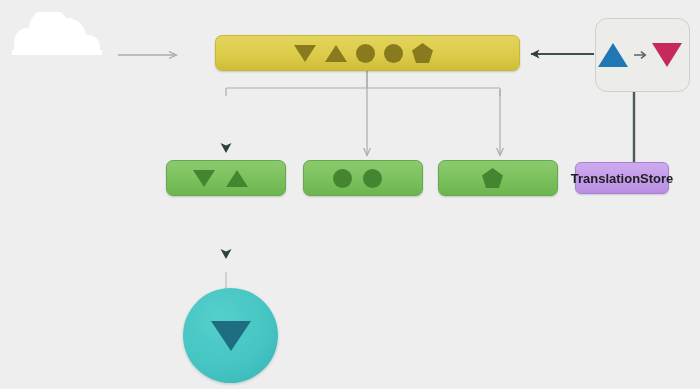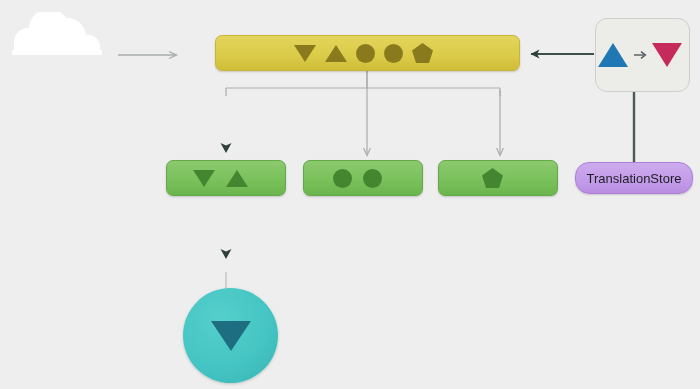--- a/index.html
+++ b/index.html
@@ -58,28 +58,29 @@
     gap: 11px;
   }
   .green-1 { left: 166px; width: 120px; }
   .green-2 { left: 303px; width: 120px; }
   .green-3 { left: 438px; width: 120px; }
 
   
   .box-purple {
     left: 575px;
     top: 162px;
-    width: 118px;
+    width: 94px;
     height: 32px;
-    border-radius: 14px;
+    border-radius: 6px;
     background: linear-gradient(180deg, #cdaaee 0%, #c49de9 55%, #b98ee2 100%);
     border: 1px solid #ab7fd6;
     box-shadow: 0 1px 2px rgba(0,0,0,0.16);
     color: #1d1d24;
     font-size: 13px;
+    font-weight: bold;
   }
 
   
   .box-translate {
     left: 595px;
     top: 18px;
     width: 95px;
     height: 74px;
     border-radius: 12px;
     background: #ecece8;

